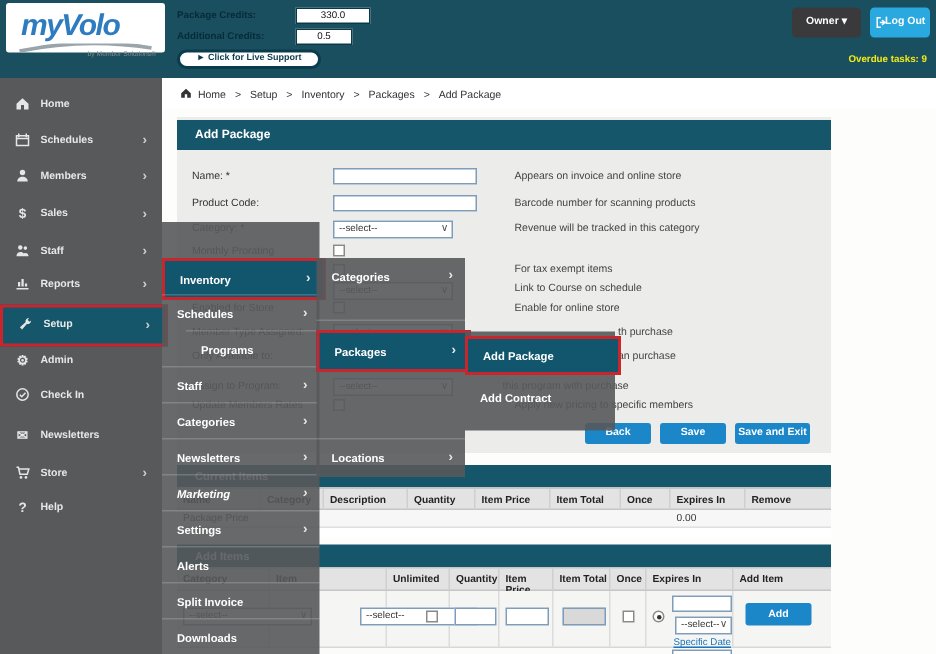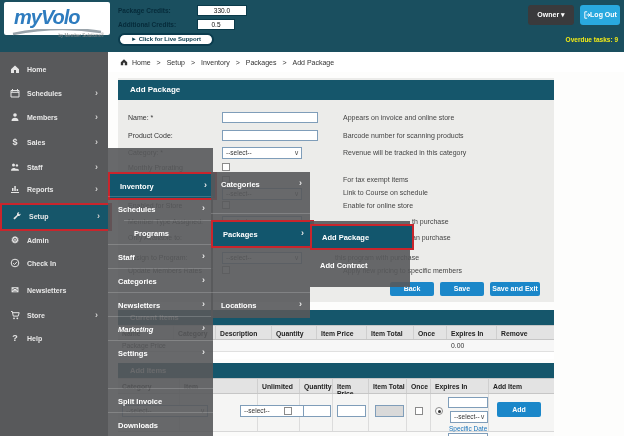--- a/index.html
+++ b/index.html
@@ -330,20 +330,23 @@
         <span class="ar">›</span>
       </div>
     <div class="mi" style="top:168px;font-style:italic;">
         <span class="tx">Marketing</span>
         <span class="ar">›</span>
       </div>
     <div class="mi" style="top:192px;">
         <span class="tx">Settings</span>
         <span class="ar">›</span>
       </div>
+    <div class="mi" style="top:216px;">
+        <span class="tx">Alerts</span>
+      </div>
     <div class="mi" style="top:264px;">
         <span class="tx">Downloads</span>
       </div>
     <div class="mi" style="top:240px;">
         <span class="tx">Split Invoice</span>
       </div>
   </div>
 
   <div class="abs menu" style="left:211px;top:172px;width:99px;height:146px;">
     <div class="mi" style="top:0;">

